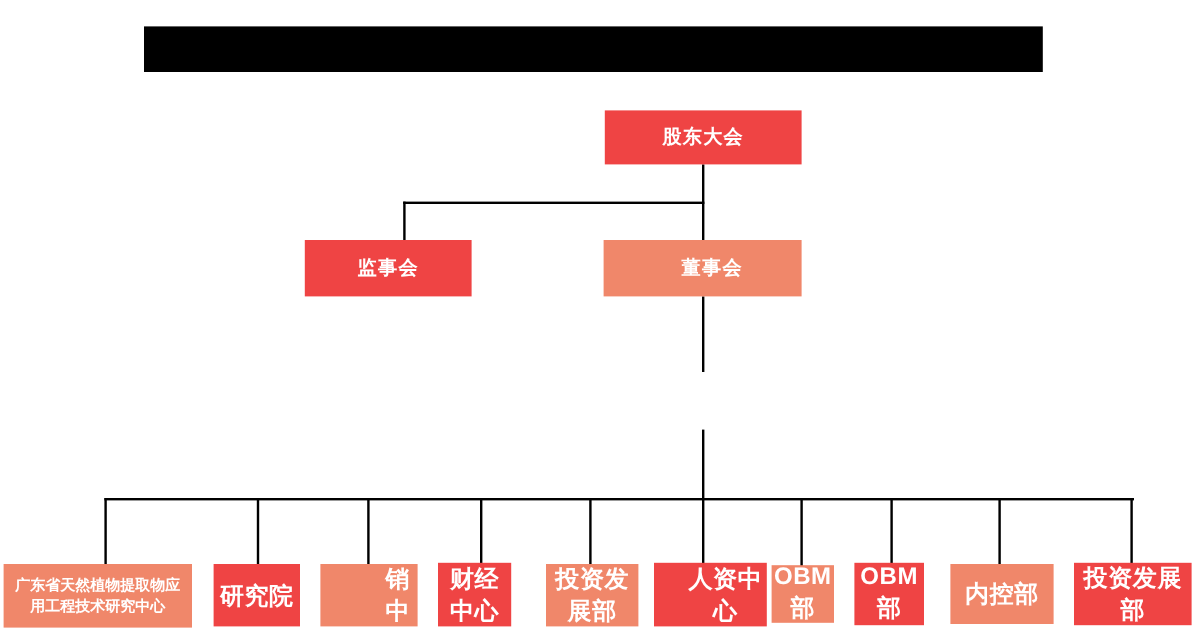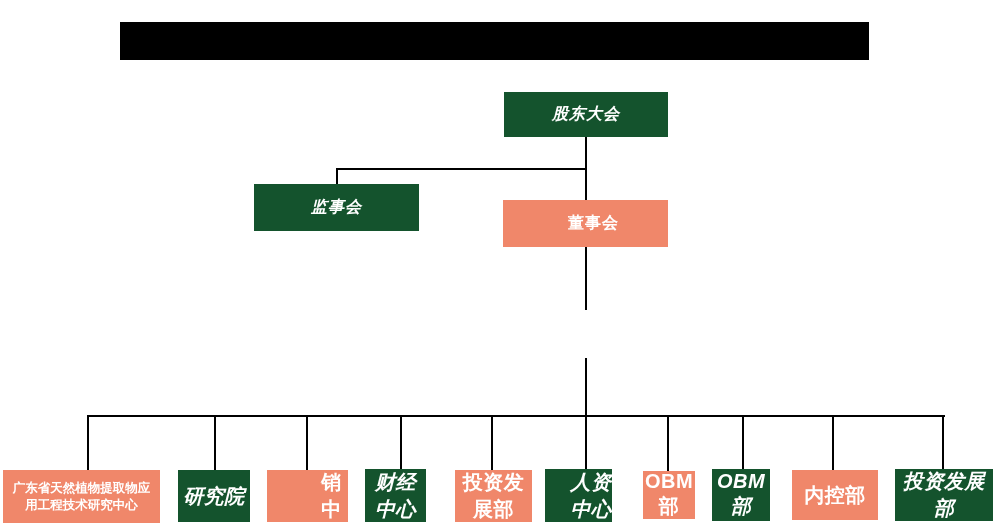--- a/index.html
+++ b/index.html
@@ -22,21 +22,21 @@
     display: flex;
     align-items: center;
     justify-content: center;
     text-align: center;
     color: #ffffff;
     font-weight: bold;
     font-size: 16px;
     letter-spacing: 1px;
     box-sizing: border-box;
   }
-  .node.dark  { background: #14532d; font-style: italic; }
+  .node.dark  { background: #ef4444; }
   .node.light { background: #f0876a; }
   .node.dept  { font-size: 20px; letter-spacing: 0.5px; }
   .node.dept-long {
     font-size: 12.5px;
     line-height: 1.3;
     letter-spacing: 0;
     padding: 0 5px;
   }
   .line {
     position: absolute;
@@ -61,28 +61,28 @@
   <div class="line" style="left:306px; top:415px; width:2px; height:56px;"></div>
   <div class="line" style="left:400px; top:415px; width:2px; height:55px;"></div>
   <div class="line" style="left:491px; top:415px; width:2px; height:56px;"></div>
   <div class="line" style="left:667px; top:415px; width:2px; height:57px;"></div>
   <div class="line" style="left:742px; top:415px; width:2px; height:55px;"></div>
   <div class="line" style="left:832px; top:415px; width:2px; height:56px;"></div>
   <div class="line" style="left:942px; top:415px; width:2px; height:55px;"></div>
 
   <div class="node dark" style="left:504px; top:92px; width:164px; height:45px;">股东大会</div>
 
-  <div class="node dark" style="left:254px; top:184px; width:165px; height:47px;">监事会</div>
+  <div class="node dark" style="left:254px; top:200px; width:139px; height:47px;">监事会</div>
   <div class="node light" style="left:503px; top:200px; width:165px; height:47px;padding-left:16px;">董事会</div>
 
 
   <div class="node light dept dept-long" style="left:3px; top:470px; width:157px; height:53px;">广东省天然植物提取物应用工程技术研究中心</div>
   <div class="node dark dept" style="left:178px; top:470px; width:72px; height:52px;">研究院</div>
   <div class="node light dept" style="left:267px; top:470px; width:81px; height:52px;padding-left:48px;">营销中心</div>
   <div class="node dark dept" style="left:365px; top:469px; width:61px; height:53px;">财经中心</div>
   <div class="node light dept" style="left:455px; top:470px; width:77px; height:52px;">投资发展部</div>
-  <div class="node dark dept" style="left:545px; top:469px; width:67px; height:53px;padding-left:25px;">人资中心</div>
+  <div class="node dark dept" style="left:545px; top:469px; width:94px; height:53px;padding-left:25px;">人资中心</div>
   <div class="node light dept" style="left:643px; top:471px; width:52px; height:48px;">OBM部</div>
   <div class="node dark dept" style="left:712px; top:469px; width:58px; height:52px;">OBM部</div>
   <div class="node light dept" style="left:792px; top:470px; width:86px; height:50px;">内控部</div>
   <div class="node dark dept" style="left:895px; top:469px; width:98px; height:52px;">投资发展部</div>
 
 </div>
 
 </body></html>

